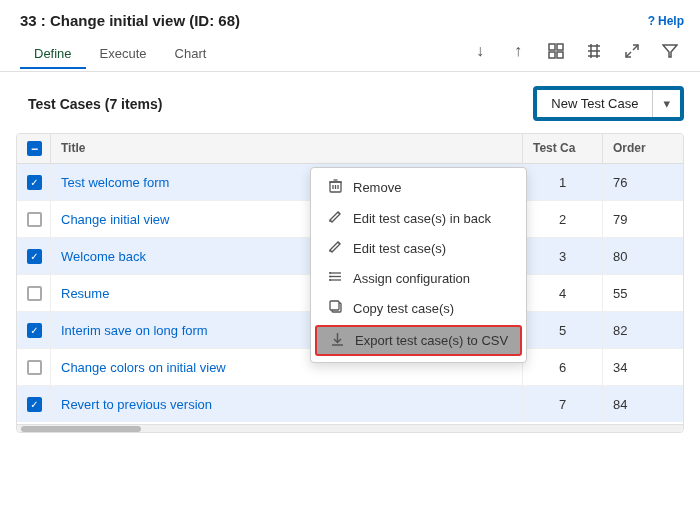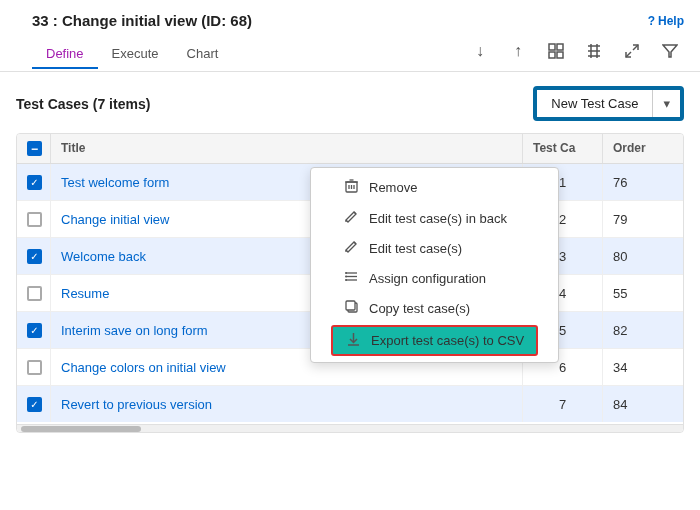--- a/index.html
+++ b/index.html
@@ -6,21 +6,21 @@
     body {
       font-family: -apple-system, BlinkMacSystemFont, 'Segoe UI', sans-serif;
       font-size: 13px;
       background: #fff;
       width: 700px;
       height: 510px;
       overflow: hidden;
       color: #333;
     }
     .header {
-      padding: 12px 16px 0 32px;
+      padding: 12px 16px 0 20px;
       border-bottom: 1px solid #e0e0e0;
     }
     .page-title {
       font-size: 15px;
       font-weight: 600;
       color: #222;
       margin-bottom: 8px;
       display: flex;
       justify-content: space-between;
       align-items: center;
@@ -40,21 +40,21 @@
     }
     .tab {
       padding: 6px 14px;
       cursor: pointer;
       font-size: 13px;
       color: #555;
       border-bottom: 2px solid transparent;
       margin-bottom: -1px;
     }
     .tab.active {
-      color: #a21caf;
+      color: #14532d;
       border-bottom: 2px solid #0066cc;
       font-weight: 500;
     }
     .toolbar {
       display: flex;
       align-items: center;
       gap: 10px;
       margin-left: auto;
       padding-bottom: 6px;
     }
@@ -75,20 +75,21 @@
     }
     .content {
       padding: 14px 16px;
       position: relative;
     }
     .section-header {
       display: flex;
       align-items: center;
       justify-content: space-between;
       margin-bottom: 12px;
+      margin-left: 12px;
     }
     .section-title {
       font-size: 14px;
       font-weight: 600;
       color: #222;
     }
     .new-test-btn {
       display: flex;
       align-items: stretch;
       border: 4px solid #0369a1;
@@ -196,37 +197,37 @@
     .context-menu {
       position: absolute;
       left: 310px;
       top: 95px;
       background: #fff;
       border: 1px solid #ccc;
       border-radius: 4px;
       box-shadow: 0 4px 12px rgba(0,0,0,0.15);
       z-index: 100;
       min-width: 210px;
-      padding: 4px 16px;
+      padding: 4px 0;
     }
     .menu-item {
       display: flex;
       align-items: center;
       gap: 10px;
       padding: 7px 16px;
       cursor: pointer;
       font-size: 13px;
       color: #333;
     }
     .menu-item.highlighted {
       border: 2px solid #e03030;
       margin: 2px 4px;
       border-radius: 3px;
       padding: 5px 12px;
-      background: #14b8a6;
+      background: #a3a3a3;
     }
     .menu-icon { font-size: 14px; color: #555; width: 16px; text-align: center; flex-shrink: 0; }
     .scrollbar-area {
       height: 8px;
       background: #f0f0f0;
       border-top: 1px solid #e0e0e0;
       margin-top: 2px;
       border-radius: 0 0 4px 4px;
       position: relative;
     }

